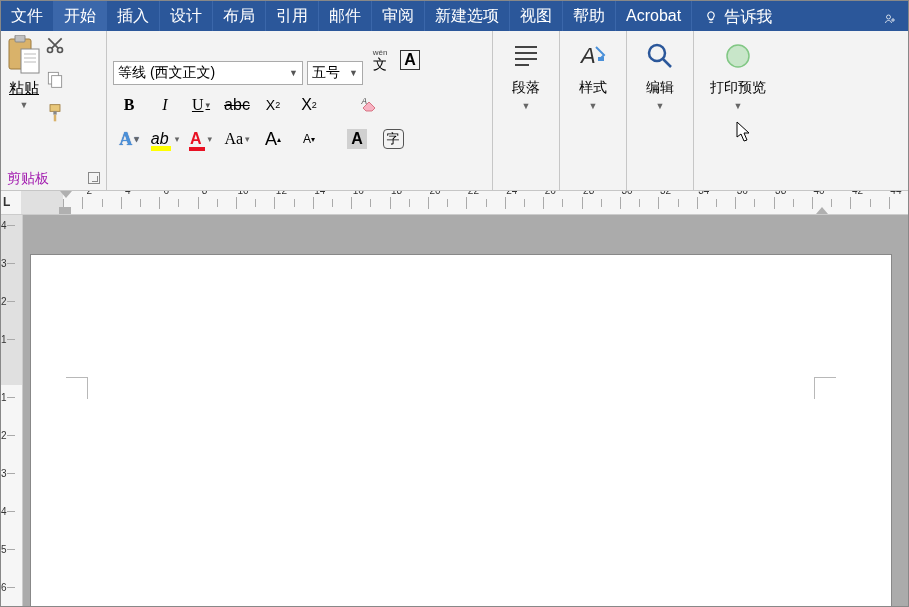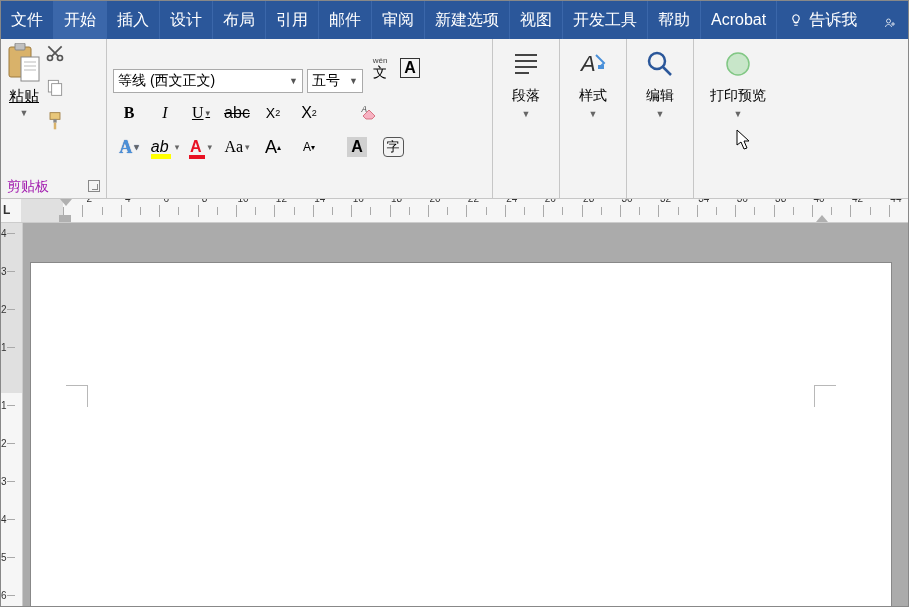--- a/index.html
+++ b/index.html
@@ -1,18 +1,18 @@
 <!DOCTYPE html>
 <html><head>
 <meta charset="utf-8">
 <style>
 * { box-sizing: border-box; margin: 0; padding: 0; font-family: "Microsoft YaHei", sans-serif; }
 body { width: 909px; height: 607px; overflow: hidden; background: #fff; border: 1px solid #888; }
 
-.tabs { background: #2b579a; height: 38px; display: flex; color: #fff; font-size: 16px; }
+.tabs { background: #2b579a; height: 30px; display: flex; color: #fff; font-size: 16px; }
 .tab { padding: 4px 10px; border-right: 1px solid #3b67aa; cursor: pointer; display: flex; align-items: center; }
 .tab.active { background: #3b67aa; }
 .tell-me { display: flex; align-items: center; padding: 16px 10px; gap: 6px; margin-left: 2px; }
 .bulb { width: 14px; height: 14px; }
 .share-icon { width: 18px; height: 18px; margin-left: auto; padding: 6px 6px 0 0; }
 
 .ribbon { height: 160px; background: #f3f3f3; border-bottom: 1px solid #c6c6c6; display: flex; }
 .group { border-right: 1px solid #c6c6c6; padding: 4px 6px 2px 6px; display: flex; flex-direction: column; justify-content: space-between; }
 .group-label { text-align: center; font-size: 14px; color: #a21caf; padding-top: 2px; display: flex; justify-content: center; align-items: center; gap: 4px; }
 .launcher { width: 12px; height: 12px; border: 1px solid #888; position: relative; margin-left: auto; }
@@ -95,21 +95,20 @@
   <div class="tab">文件</div>
   <div class="tab active">开始</div>
   <div class="tab">插入</div>
   <div class="tab">设计</div>
   <div class="tab">布局</div>
   <div class="tab">引用</div>
   <div class="tab">邮件</div>
   <div class="tab">审阅</div>
   <div class="tab">新建选项</div>
   <div class="tab">视图</div>
-  <div class="tab">开发工具</div>
   <div class="tab">帮助</div>
   <div class="tab">Acrobat</div>
   <div class="tell-me">
     <svg class="bulb" viewBox="0 0 24 24">
         <path fill="none" stroke="#fff" stroke-width="2" d="M9 21h6M10 17h4M12 3a6 6 0 00-4 10c1 1 1 2 1 3h6c0-1 0-2 1-3a6 6 0 00-4-10z"></path>
       </svg>
     <span>告诉我</span>
   </div>
   <svg class="share-icon" viewBox="0 0 24 24" style="margin-left:auto;align-self:center;margin-right:6px">
       <circle cx="9" cy="8" r="4" fill="none" stroke="#fff" stroke-width="1.5"></circle>

